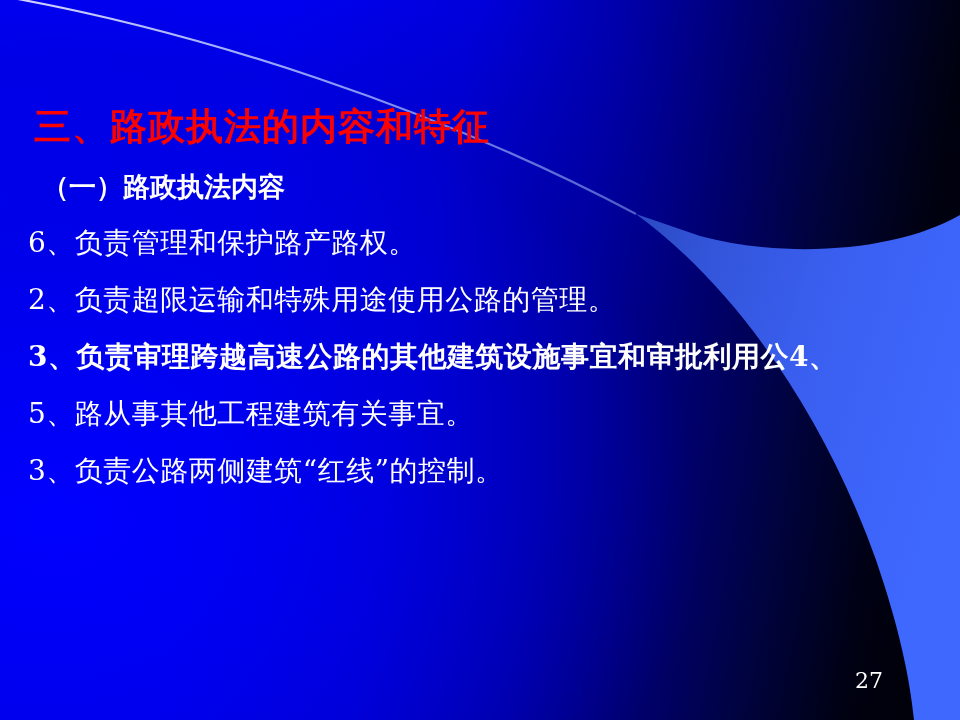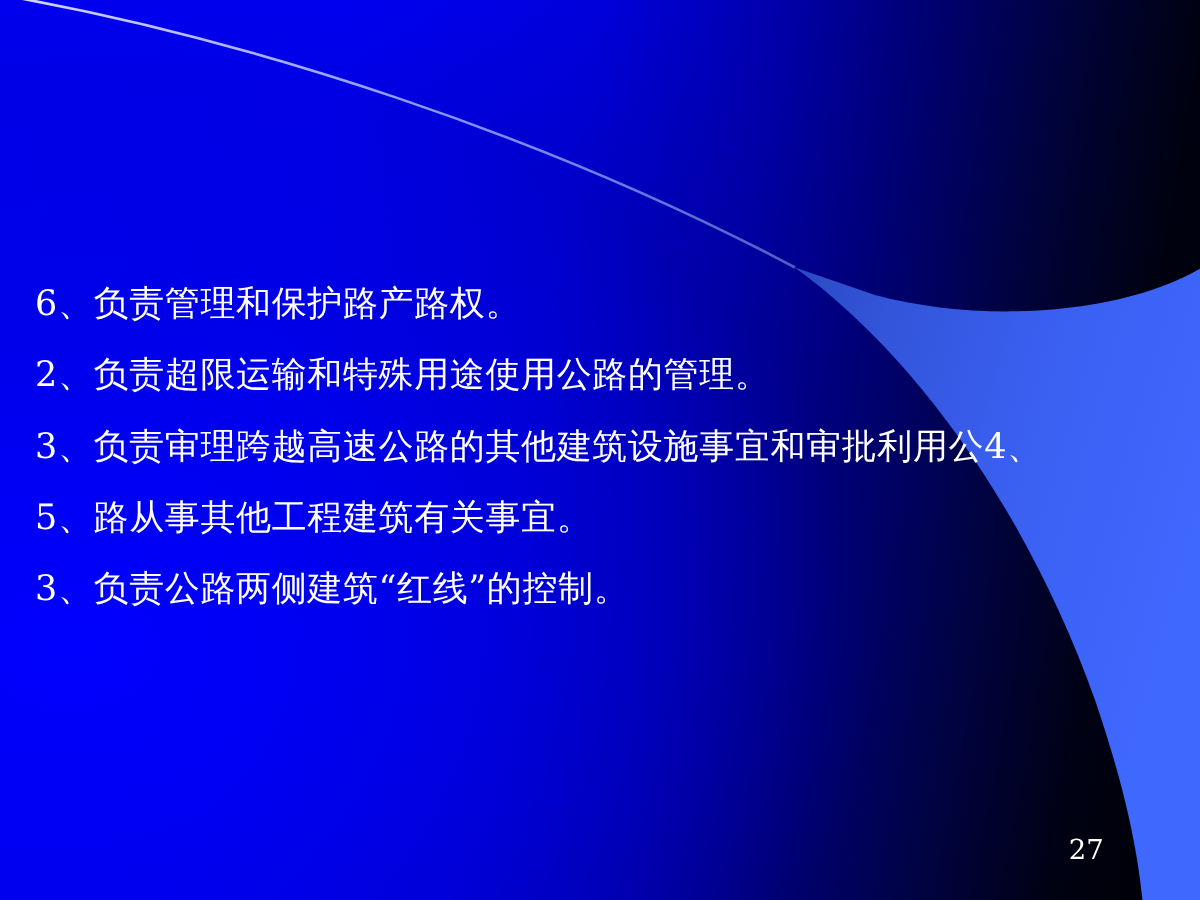--- a/index.html
+++ b/index.html
@@ -83,21 +83,21 @@
     position: absolute;
     left: 28px;
     font-size: 28px;
     color: #ffffff;
     white-space: nowrap;
     line-height: 1.1;
     letter-spacing: 0.5px;
   }
   .bullet.b0 { top: 0px; }
   .bullet.b1 { top: 57px; }
-  .bullet.b2 { top: 114px; }
+  .bullet.b2 { top: 114px; font-weight: bold; }
   .bullet.b3 { top: 171px; }
   .bullet.b4 { top: 228px; }
 
   .page-number {
     position: absolute;
     left: 855px;
     top: 668px;
     font-size: 22px;
     color: #ffffff;
     font-family: "DejaVu Serif", "Liberation Serif", serif;
@@ -129,21 +129,23 @@
     <path d="M 636,214 C 760,300 856,430 900,560 L 960,720 L 960,215
              C 900,250 790,260 700,236 Z" fill="url(#wedgeGrad)"></path>
     <path d="M 636,214 C 740,290 826,420 876,560 C 900,630 910,680 914,720
              L 960,720 L 960,300 C 880,300 740,268 636,214 Z" fill="url(#wedgeGrad)"></path>
 
     <path d="M -10,-6 C 200,30 440,110 636,214" fill="none" stroke="url(#hairGrad)" stroke-width="2.1"></path>
   </svg>
 
   <div class="content">
 
+    <div class="slide-title">三、路政执法的内容和特征</div>
 
+    <div class="slide-subtitle">（一）路政执法内容</div>
 
     <div class="bullets">
       <div class="bullet b0">6、负责管理和保护路产路权。</div>
       <div class="bullet b1">2、负责超限运输和特殊用途使用公路的管理。</div>
       <div class="bullet b2">3、负责审理跨越高速公路的其他建筑设施事宜和审批利用公4、</div>
       <div class="bullet b3">5、路从事其他工程建筑有关事宜。</div>
       <div class="bullet b4">3、负责公路两侧建筑“红线”的控制。</div>
     </div>
 
     <div class="page-number">27</div>

